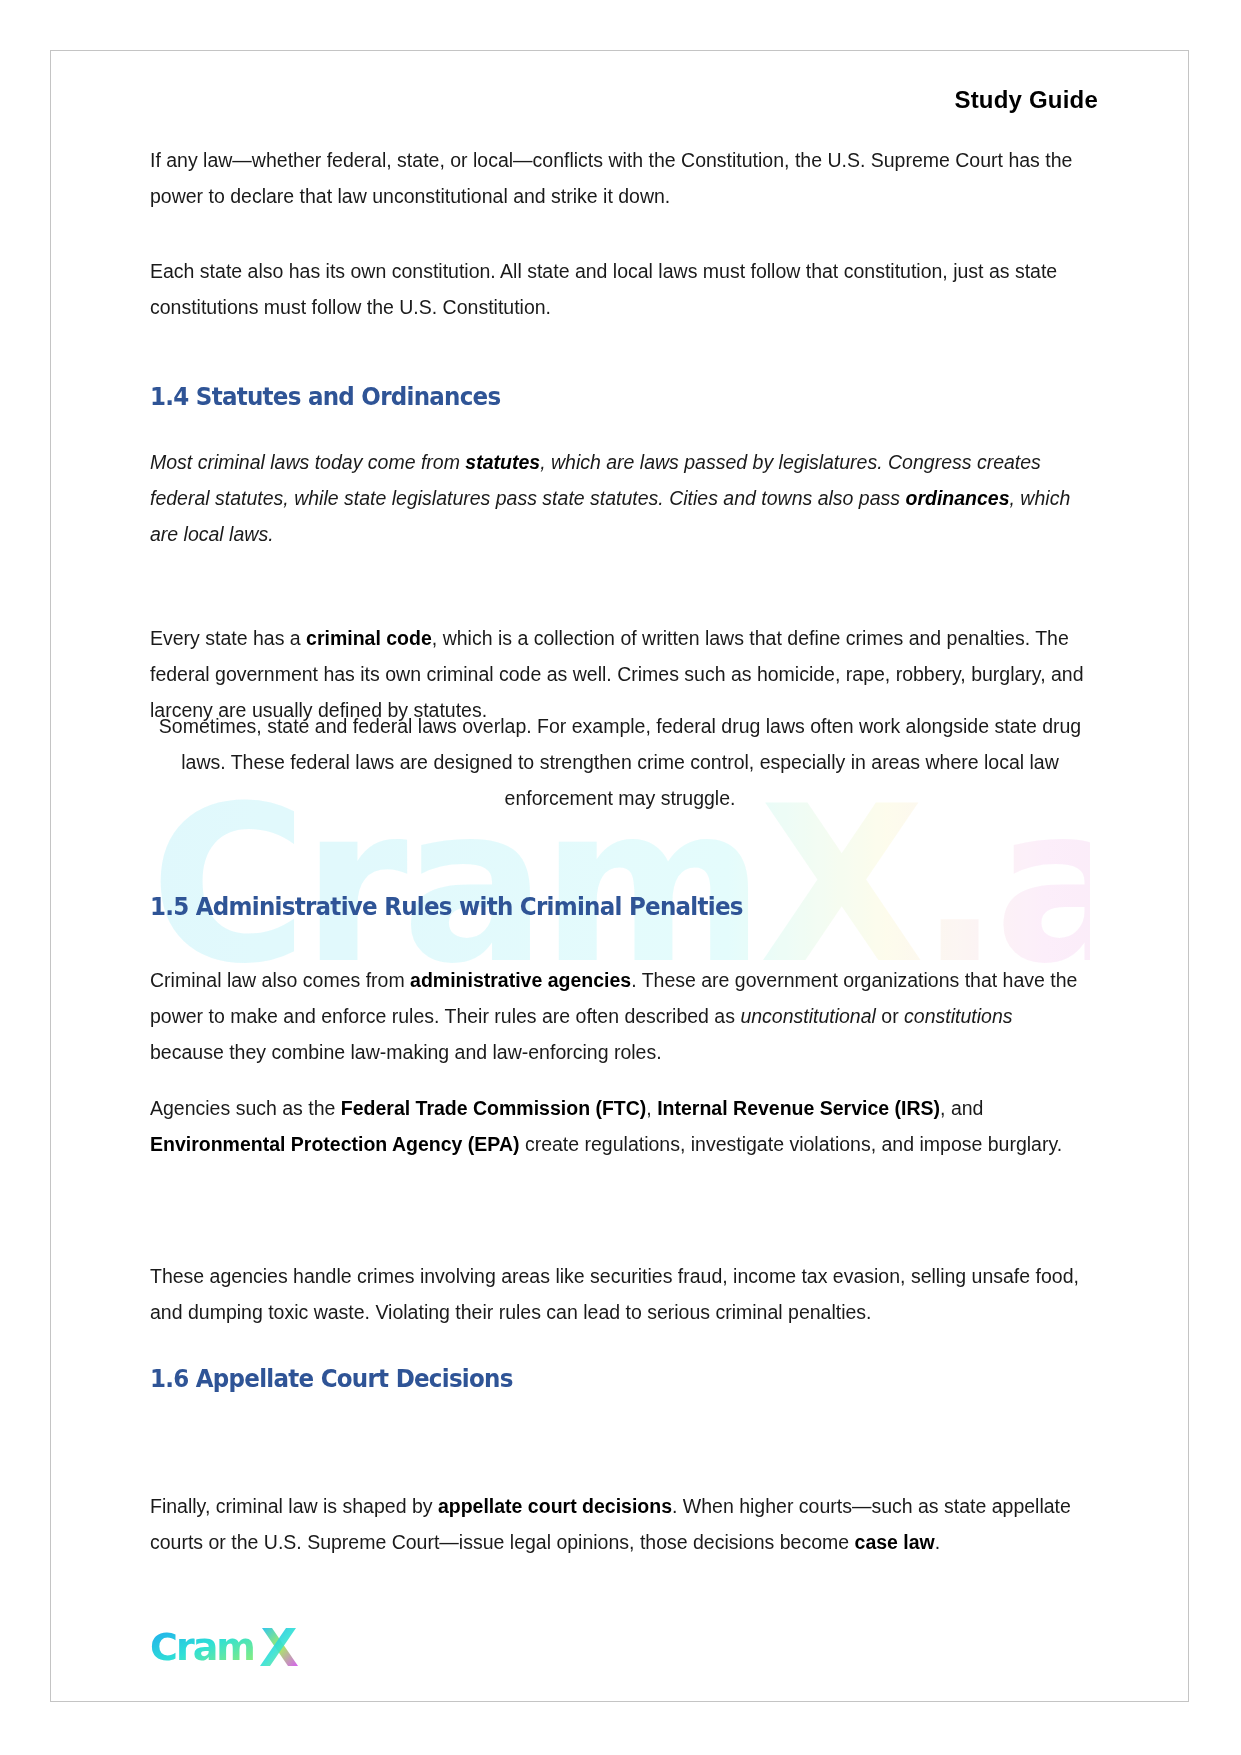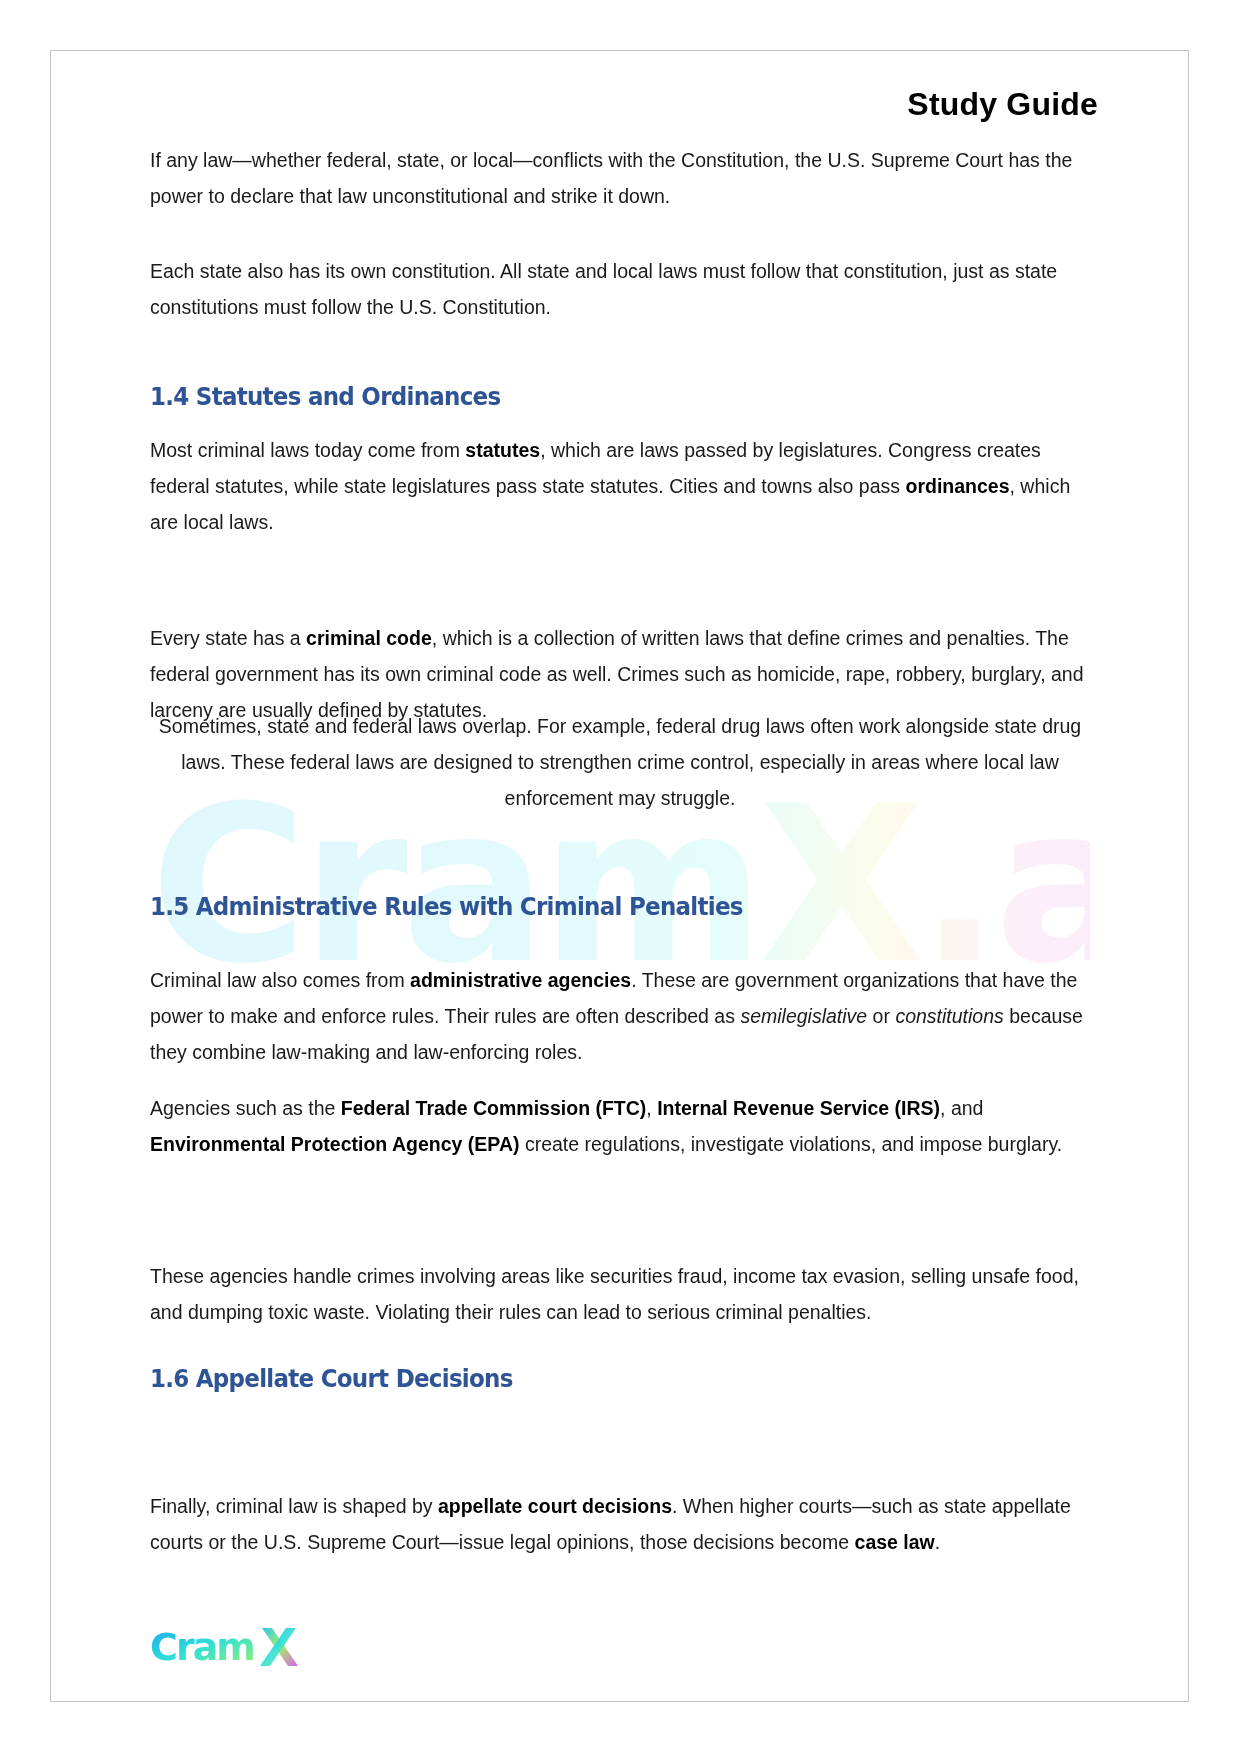--- a/index.html
+++ b/index.html
@@ -1,19 +1,19 @@
 <!DOCTYPE html>
 <html><head>
 <meta charset="utf-8">
 <style>
   html, body { margin:0; padding:0; background:#ffffff; }
   body { width:1241px; height:1755px; position:relative; overflow:hidden; font-family:"Liberation Sans", sans-serif; color:#111; }
   .page { position:absolute; left:50px; top:50px; width:1139px; height:1652px; border:1px solid #c4c4c4; box-sizing:border-box; background:#fff; }
   .watermark { position:absolute; left:150px; top:780px; width:940px; height:200px; pointer-events:none; }
-  .header-title { position:absolute; right:143px; top:86px; font-weight:bold; font-size:32px; color:#000; letter-spacing:0.2px; }
+  .header-title { position:absolute; right:143px; top:86px; font-weight:bold; font-size:24px; color:#000; letter-spacing:0.2px; }
   p.para { margin:0; font-size:19.5px; line-height:36px; color:#1a1a1a; }
   p.para b { font-weight:bold; color:#000; }
   .sec-h { position:absolute; left:150px; font-family:"DejaVu Sans", sans-serif; font-weight:bold; font-size:25px; color:#2f5496; letter-spacing:-0.8px; transform:scaleX(0.92); transform-origin:left center; }
   .blk { position:absolute; left:150px; width:940px; }
   .logo { position:absolute; left:150px; top:1620px; }
 </style>
 </head>
 <body>
 
 <div class="page"></div>
@@ -35,34 +35,34 @@
 
 <div class="blk" style="top:142px;">
   <p class="para">If any law—whether federal, state, or local—conflicts with the Constitution, the U.S. Supreme Court has the power to declare that law unconstitutional and strike it down.</p>
 </div>
 <div class="blk" style="top:253px;">
   <p class="para">Each state also has its own constitution. All state and local laws must follow that constitution, just as state constitutions must follow the U.S. Constitution.</p>
 </div>
 
 <div class="sec-h" style="top:382px;">1.4 Statutes and Ordinances</div>
 
-<div class="blk" style="top:432px;">
+<div class="blk" style="top:444px;font-style:italic;">
   <p class="para"><span>Most criminal laws today come from </span><b>statutes</b><span>, which are laws passed by legislatures. Congress creates federal statutes, while state legislatures pass state statutes. Cities and towns also pass </span><b>ordinances</b><span>, which are local laws.</span></p>
 </div>
 <div class="blk" style="top:580px;margin-top:40px;">
   <p class="para"><span>Every state has a </span><b>criminal code</b><span>, which is a collection of written laws that define crimes and penalties. The federal government has its own criminal code as well. Crimes such as homicide, rape, robbery, burglary, and larceny are usually defined by statutes.</span></p>
 </div>
 <div class="blk" style="top:708px;text-align:center;">
   <p class="para">Sometimes, state and federal laws overlap. For example, federal drug laws often work alongside state drug laws. These federal laws are designed to strengthen crime control, especially in areas where local law enforcement may struggle.</p>
 </div>
 
 <div class="sec-h" style="top:892px;">1.5 Administrative Rules with Criminal Penalties</div>
 
 <div class="blk" style="top:962px;">
-  <p class="para"><span>Criminal law also comes from </span><b>administrative agencies</b><span>. These are government organizations that have the power to make and enforce rules. Their rules are often described as </span><i>semilegislative</i><span> or </span><i>constitutions</i><span> because they combine law-making and law-enforcing roles.</span></p>
+  <p class="para"><span>Criminal law also comes from </span><b>administrative agencies</b><span>. These are government organizations that have the power to make and enforce rules. Their rules are often described as </span><i>unconstitutional</i><span> or </span><i>constitutions</i><span> because they combine law-making and law-enforcing roles.</span></p>
 </div>
 <div class="blk" style="top:1090px;">
   <p class="para"><span>Agencies such as the </span><b>Federal Trade Commission (FTC)</b><span>, </span><b>Internal Revenue Service (IRS)</b><span>, and </span><b>Environmental Protection Agency (EPA)</b><span> create regulations, investigate violations, and impose burglary.</span></p>
 </div>
 <div class="blk" style="top:1218px;margin-top:40px;">
   <p class="para">These agencies handle crimes involving areas like securities fraud, income tax evasion, selling unsafe food, and dumping toxic waste. Violating their rules can lead to serious criminal penalties.</p>
 </div>
 
 <div class="sec-h" style="top:1364px;">1.6 Appellate Court Decisions</div>
 

